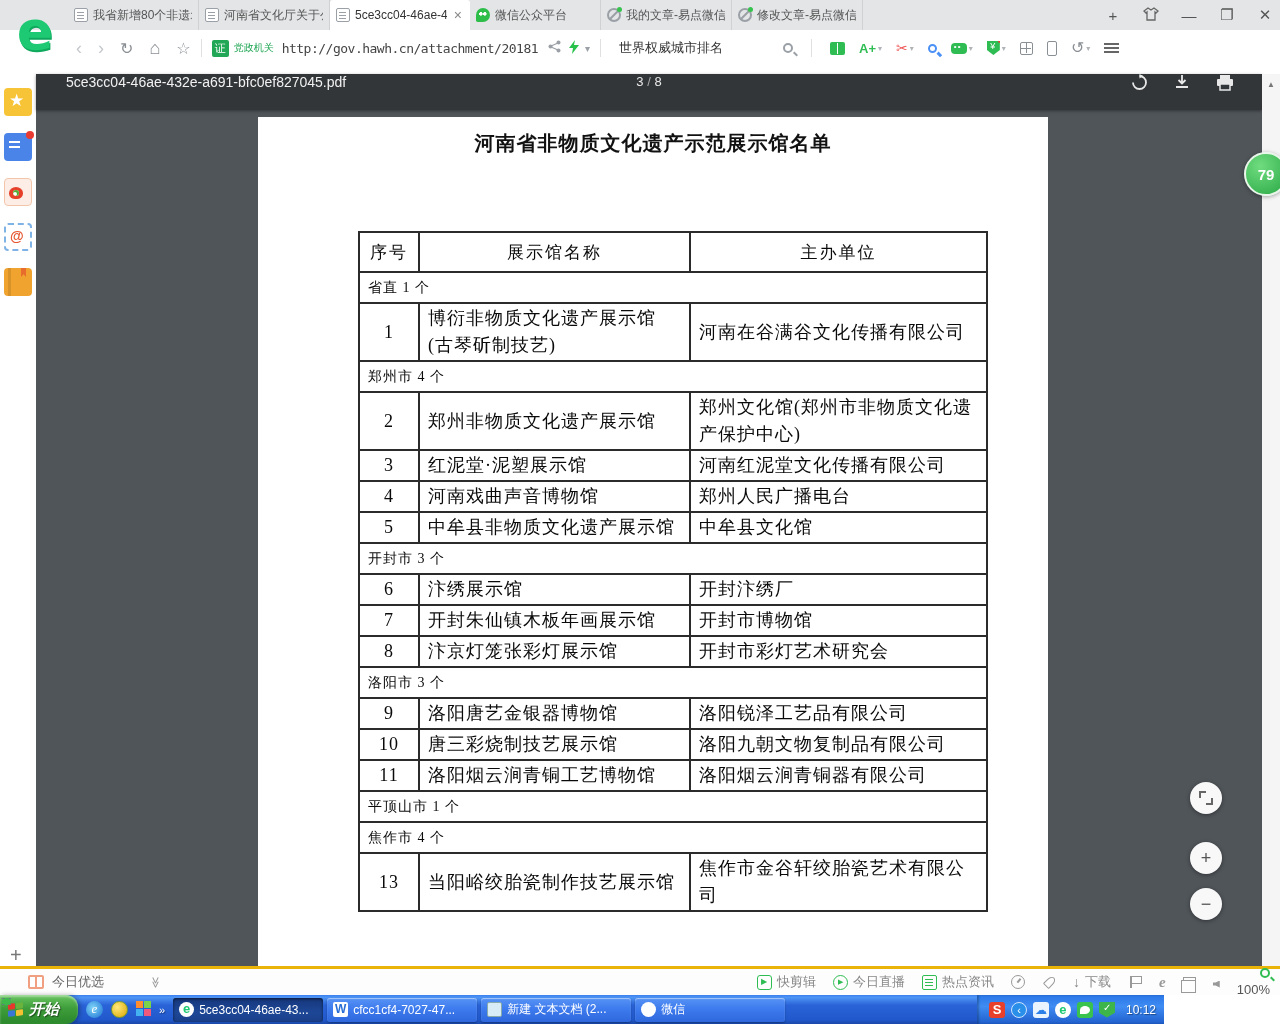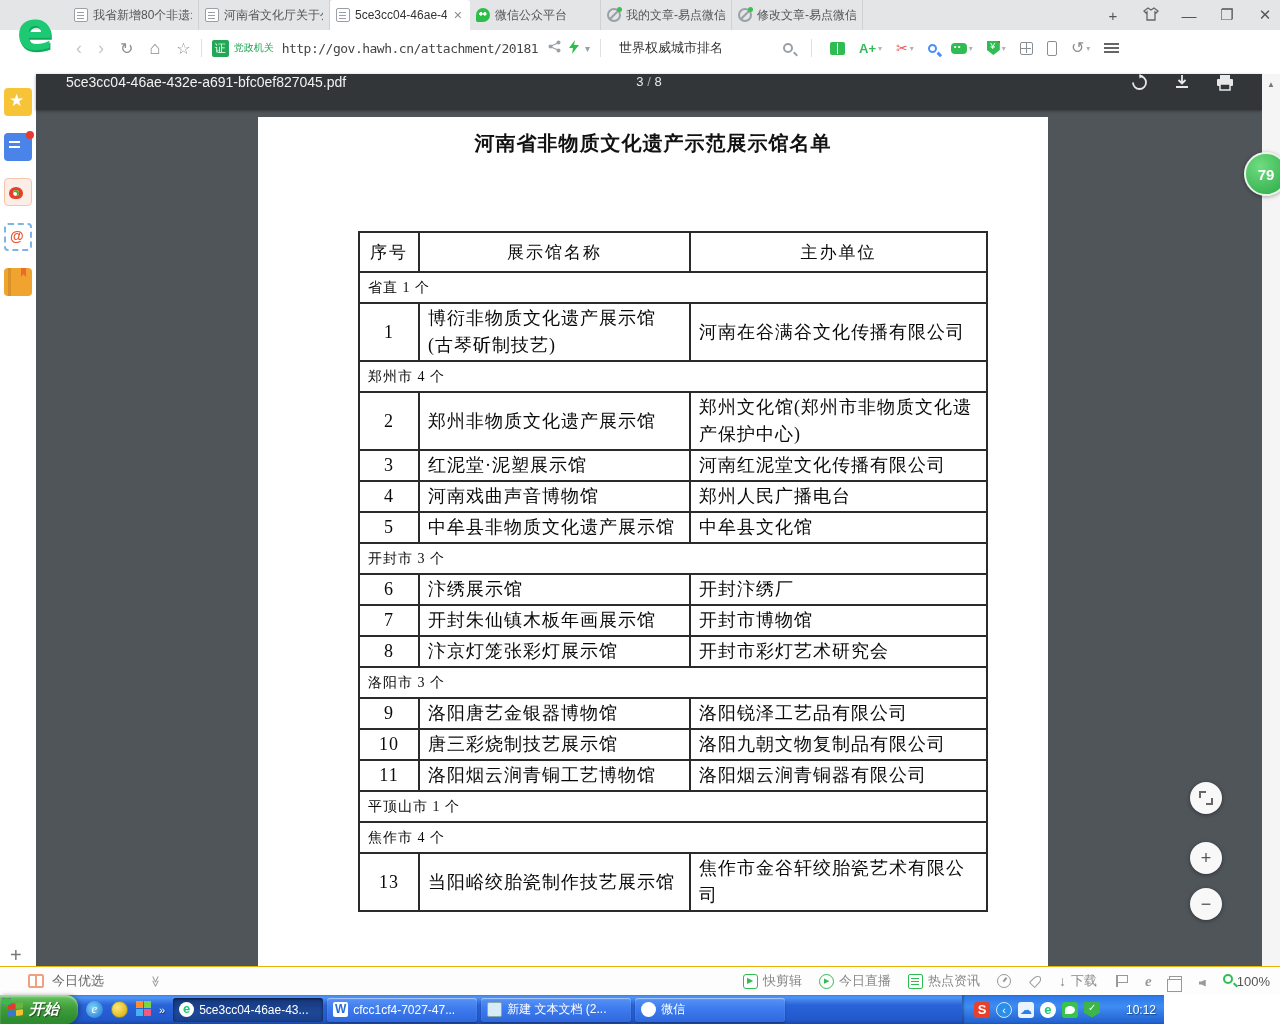--- a/index.html
+++ b/index.html
@@ -102,21 +102,21 @@
   .fab-fit::after { content:""; position:absolute; right:9px; bottom:9px; width:5px; height:5px; border-right:2px solid #666; border-bottom:2px solid #666; }
 
   
   .vscroll { position:absolute; right:0; top:74px; width:18px; height:892px; background:#f5f5f5; }
   .vscroll .up { color:#777; font-size:8px; text-align:center; margin-top:6px; }
   .score-badge { position:absolute; right:-8px; top:152px; width:44px; height:44px; border-radius:50%;
     background:radial-gradient(circle at 35% 30%, #6fdc7f, #2aa845); border:2px solid #e8f6ea;
     color:#fff; font-weight:bold; font-size:15px; line-height:42px; text-align:center; box-shadow:0 1px 4px rgba(0,0,0,.35); z-index:6; }
 
   
-  .statusbar { position:absolute; left:0; top:966px; width:1280px; height:29px; background:#fdfdfd; border-top:1px solid #eab308;
+  .statusbar { position:absolute; left:0; top:966px; width:1280px; height:29px; background:#fdfdfd; border-top:3px solid #eab308;
     display:flex; align-items:center; font-size:13px; color:#555; }
   .ic-gift-icon { width:16px; height:14px; background:#fff; border:2px solid #f0a080; border-radius:2px; margin-left:28px; }
   .ic-gift-icon::before { content:""; position:absolute; left:5px; top:-2px; width:2px; height:14px; background:#f0a080; }
   .promo-label { margin-left:8px; color:#666; }
   .dchev { margin-left:46px; color:#999; font-size:11px; transform:rotate(90deg); }
   .headline { margin-left:10px; color:#333; text-decoration:underline; }
   .stools { position:absolute; right:10px; display:flex; align-items:center; gap:17px; color:#888; }
   .stool { display:flex; align-items:center; gap:5px; }
   .ic-clip-icon { background:#fff; border:1.5px solid #2fbd53; border-radius:3px; width:15px; height:15px; }
   .ic-clip-icon::before { content:"▶"; color:#2fbd53; font-size:8px; position:absolute; left:3px; top:1px; }
@@ -129,21 +129,21 @@
   .ic-rocket-icon { width:14px; height:14px; }
   .ic-rocket-icon::before { content:""; position:absolute; left:4px; top:1px; width:6px; height:10px; background:transparent; border:1.5px solid #999; border-radius:50% 50% 10% 10%; transform:rotate(45deg); }
   .ic-dl-arrow-icon { color:#888; font-size:14px; width:auto; height:auto; }
   .ic-flag-icon { width:14px; height:14px; }
   .ic-flag-icon::before { content:""; position:absolute; left:2px; top:1px; width:1.5px; height:12px; background:#999; }
   .ic-flag-icon::after { content:""; position:absolute; left:3.5px; top:1px; width:9px; height:6px; border:1.5px solid #999; border-left:none; }
   .ic-ie-icon { color:#999; font-style:italic; font-size:15px; font-weight:bold; width:auto; height:auto; font-family:"Liberation Serif", serif; }
   .ic-window2-icon { width:13px; height:11px; border:1.5px solid #999; }
   .ic-window2-icon::before { content:""; position:absolute; left:-3px; top:2px; width:13px; height:11px; border:1.5px solid #999; background:#fdfdfd; }
   .ic-speaker-icon { width:7px; height:7px; background:#999; clip-path:polygon(0 30%,40% 30%,100% 0,100% 100%,40% 70%,0 70%); margin-top:4px; }
-  .zoomctl { display:flex; align-items:flex-start; gap:4px; color:#555; }
+  .zoomctl { display:flex; align-items:flex-end; gap:4px; color:#555;flex-direction:column; }
   .zoomctl .mag { border-color:#2fbd53; } .zoomctl .mag::after { background:#2fbd53; }
 
   
   .taskbar { position:absolute; left:0; top:995px; width:1164px; height:29px;
     background:linear-gradient(180deg,#3a7ff0 0%,#4e95f5 6%,#2a63d8 30%,#2159cc 80%,#17folie 100%);
     background:linear-gradient(180deg,#3a7ff0 0%,#4e95f5 8%,#2a63d8 35%,#2159cc 85%,#1a47a8 100%);
     display:flex; align-items:center; }
   .startbtn { height:29px; width:78px; border-radius:0 12px 12px 0;
     background:linear-gradient(180deg,#69c560 0%,#3f9e3b 45%,#2e8b2e 90%);
     box-shadow:inset 0 2px 2px rgba(255,255,255,.4), 2px 0 4px rgba(0,0,0,.3);
@@ -176,21 +176,21 @@
     background:linear-gradient(180deg,#2a77e8 0%,#3f8cf3 40%,#1f5ecc 100%); box-shadow:inset 2px 0 2px rgba(0,0,0,.25); color:#fff; }
   .tray-ic { width:16px; height:16px; position:relative; }
   .ic-sogou-icon { background:#e8402a; border-radius:3px; color:#fff; font-weight:bold; font-size:13px; text-align:center; line-height:16px; }
   .ic-traychev-icon { background:#2a8fe8; border:1px solid #cfe4ff; border-radius:50%; color:#fff; font-size:11px; text-align:center; line-height:14px; }
   .ic-cloud-icon { background:#eaf4ff; border-radius:3px; color:#2a7fe8; font-size:12px; text-align:center; line-height:16px; }
   .ic-etray-icon { background:#fff; border-radius:50%; color:#1ec973; font-weight:bold; font-size:13px; text-align:center; line-height:15px; }
   .ic-wechattray-icon { background:#39c24e; border-radius:3px; }
   .ic-wechattray-icon::before { content:""; position:absolute; left:3px; top:4px; width:10px; height:8px; background:#fff; border-radius:50% 50% 50% 0; }
   .ic-shieldtray-icon { background:#3db54a; clip-path:polygon(0 0,100% 0,100% 70%,50% 100%,0 70%); }
   .ic-shieldtray-icon::before { content:"✓"; color:#fff; font-size:10px; position:absolute; left:4px; top:0; }
-  .clock { font-size:12px; color:#fff; text-shadow:1px 1px 1px rgba(0,0,0,.4); margin-left:20px; }
+  .clock { font-size:12px; color:#fff; text-shadow:1px 1px 1px rgba(0,0,0,.4); margin-left:5px; }
 </style>
 </head>
 <body>
 
 <div class="screen">
 
   <div class="tabbar">
     <div class="logo-e">e</div>
     <div class="tab-strip">
         <div class="tab">

